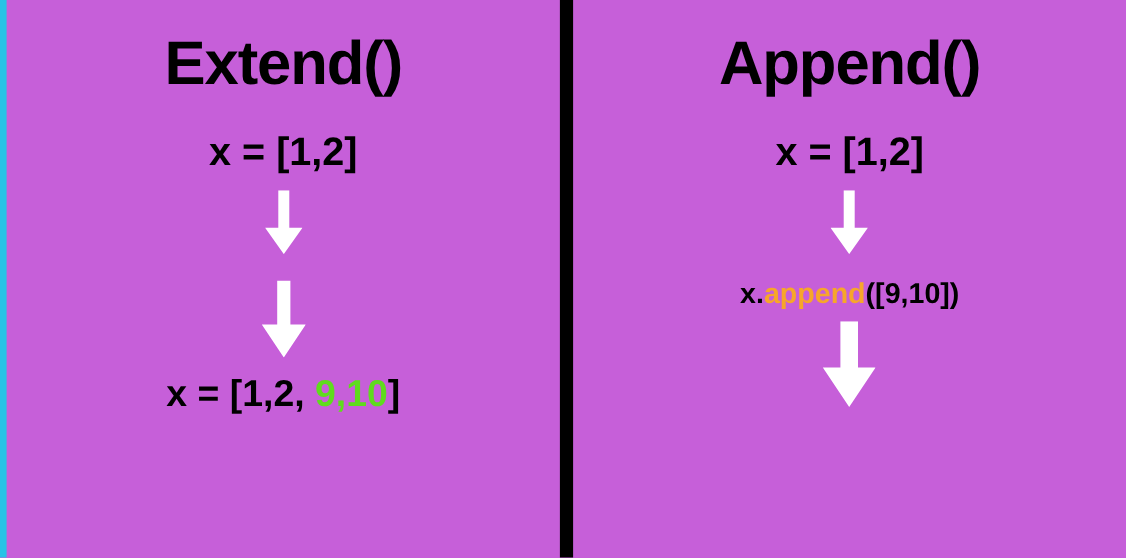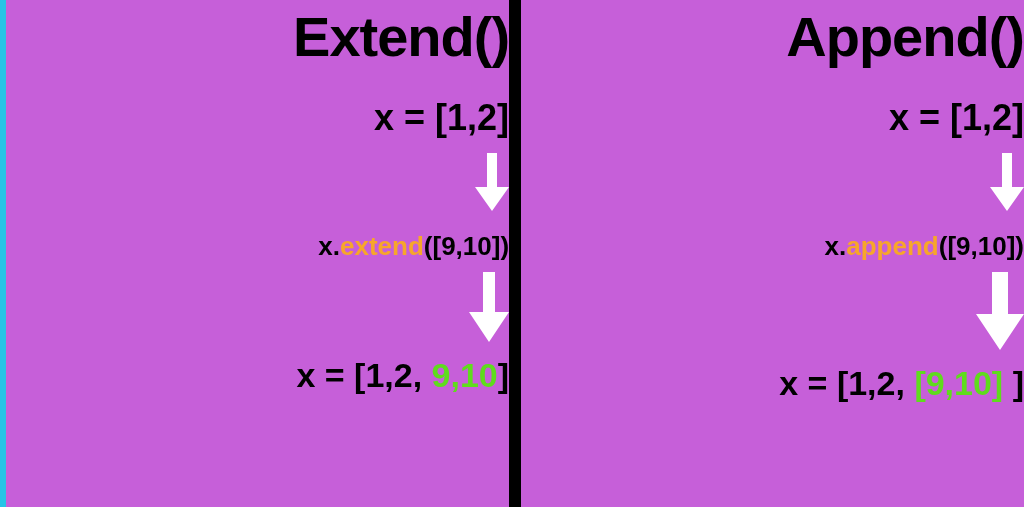--- a/index.html
+++ b/index.html
@@ -16,22 +16,22 @@
   }
   .container {
     position: absolute;
     left: 6px; right: 0; top: 0; bottom: 0;
     display: flex;
   }
   .panel {
     flex: 1 1 50%;
     display: flex;
     flex-direction: column;
-    align-items: flex-end;
-    padding-top: 4px;
+    align-items: center;
+    padding-top: 24px;
   }
   .divider {
     width: 12px;
     background: #000;
     align-self: stretch;
   }
   .title {
     font-size: 56px;
     font-weight: 900;
     color: #000;
@@ -79,23 +79,20 @@
     <div class="title">Extend()</div>
 
     <div class="code-line">x = [1,2]</div>
 
     <div class="arrow">
       <svg width="34" height="58" viewBox="0 0 34 58">
         <path class="arrow-fill" d="M12 0 H22 V34 H34 L17 58 L0 34 H12 Z"></path>
       </svg>
     </div>
 
-    <div class="code-call gap-small">
-      <span class="c-black">x.</span><span class="c-orange">extend</span><span class="c-black">([9,10])</span>
-    </div>
 
     <div class="arrow gap-after-call">
       <svg width="40" height="70" viewBox="0 0 40 70">
         <path class="arrow-fill" d="M14 0 H26 V40 H40 L20 70 L0 40 H14 Z"></path>
       </svg>
     </div>
 
     <div class="code-result">
       <span class="c-black">x = [1,2, </span><span class="c-green">9,10</span><span class="c-black">]</span>
     </div>
@@ -117,18 +114,15 @@
     <div class="code-call gap-small">
       <span class="c-black">x.</span><span class="c-orange">append</span><span class="c-black">([9,10])</span>
     </div>
 
     <div class="arrow gap-after-call">
       <svg width="48" height="78" viewBox="0 0 48 78">
         <path class="arrow-fill" d="M16 0 H32 V42 H48 L24 78 L0 42 H16 Z"></path>
       </svg>
     </div>
 
-    <div class="code-result">
-      <span class="c-black">x = [1,2, </span><span class="c-green">[9,10]</span><span class="c-black"> ]</span>
-    </div>
   </div>
 
 </div>
 
 </body></html>

